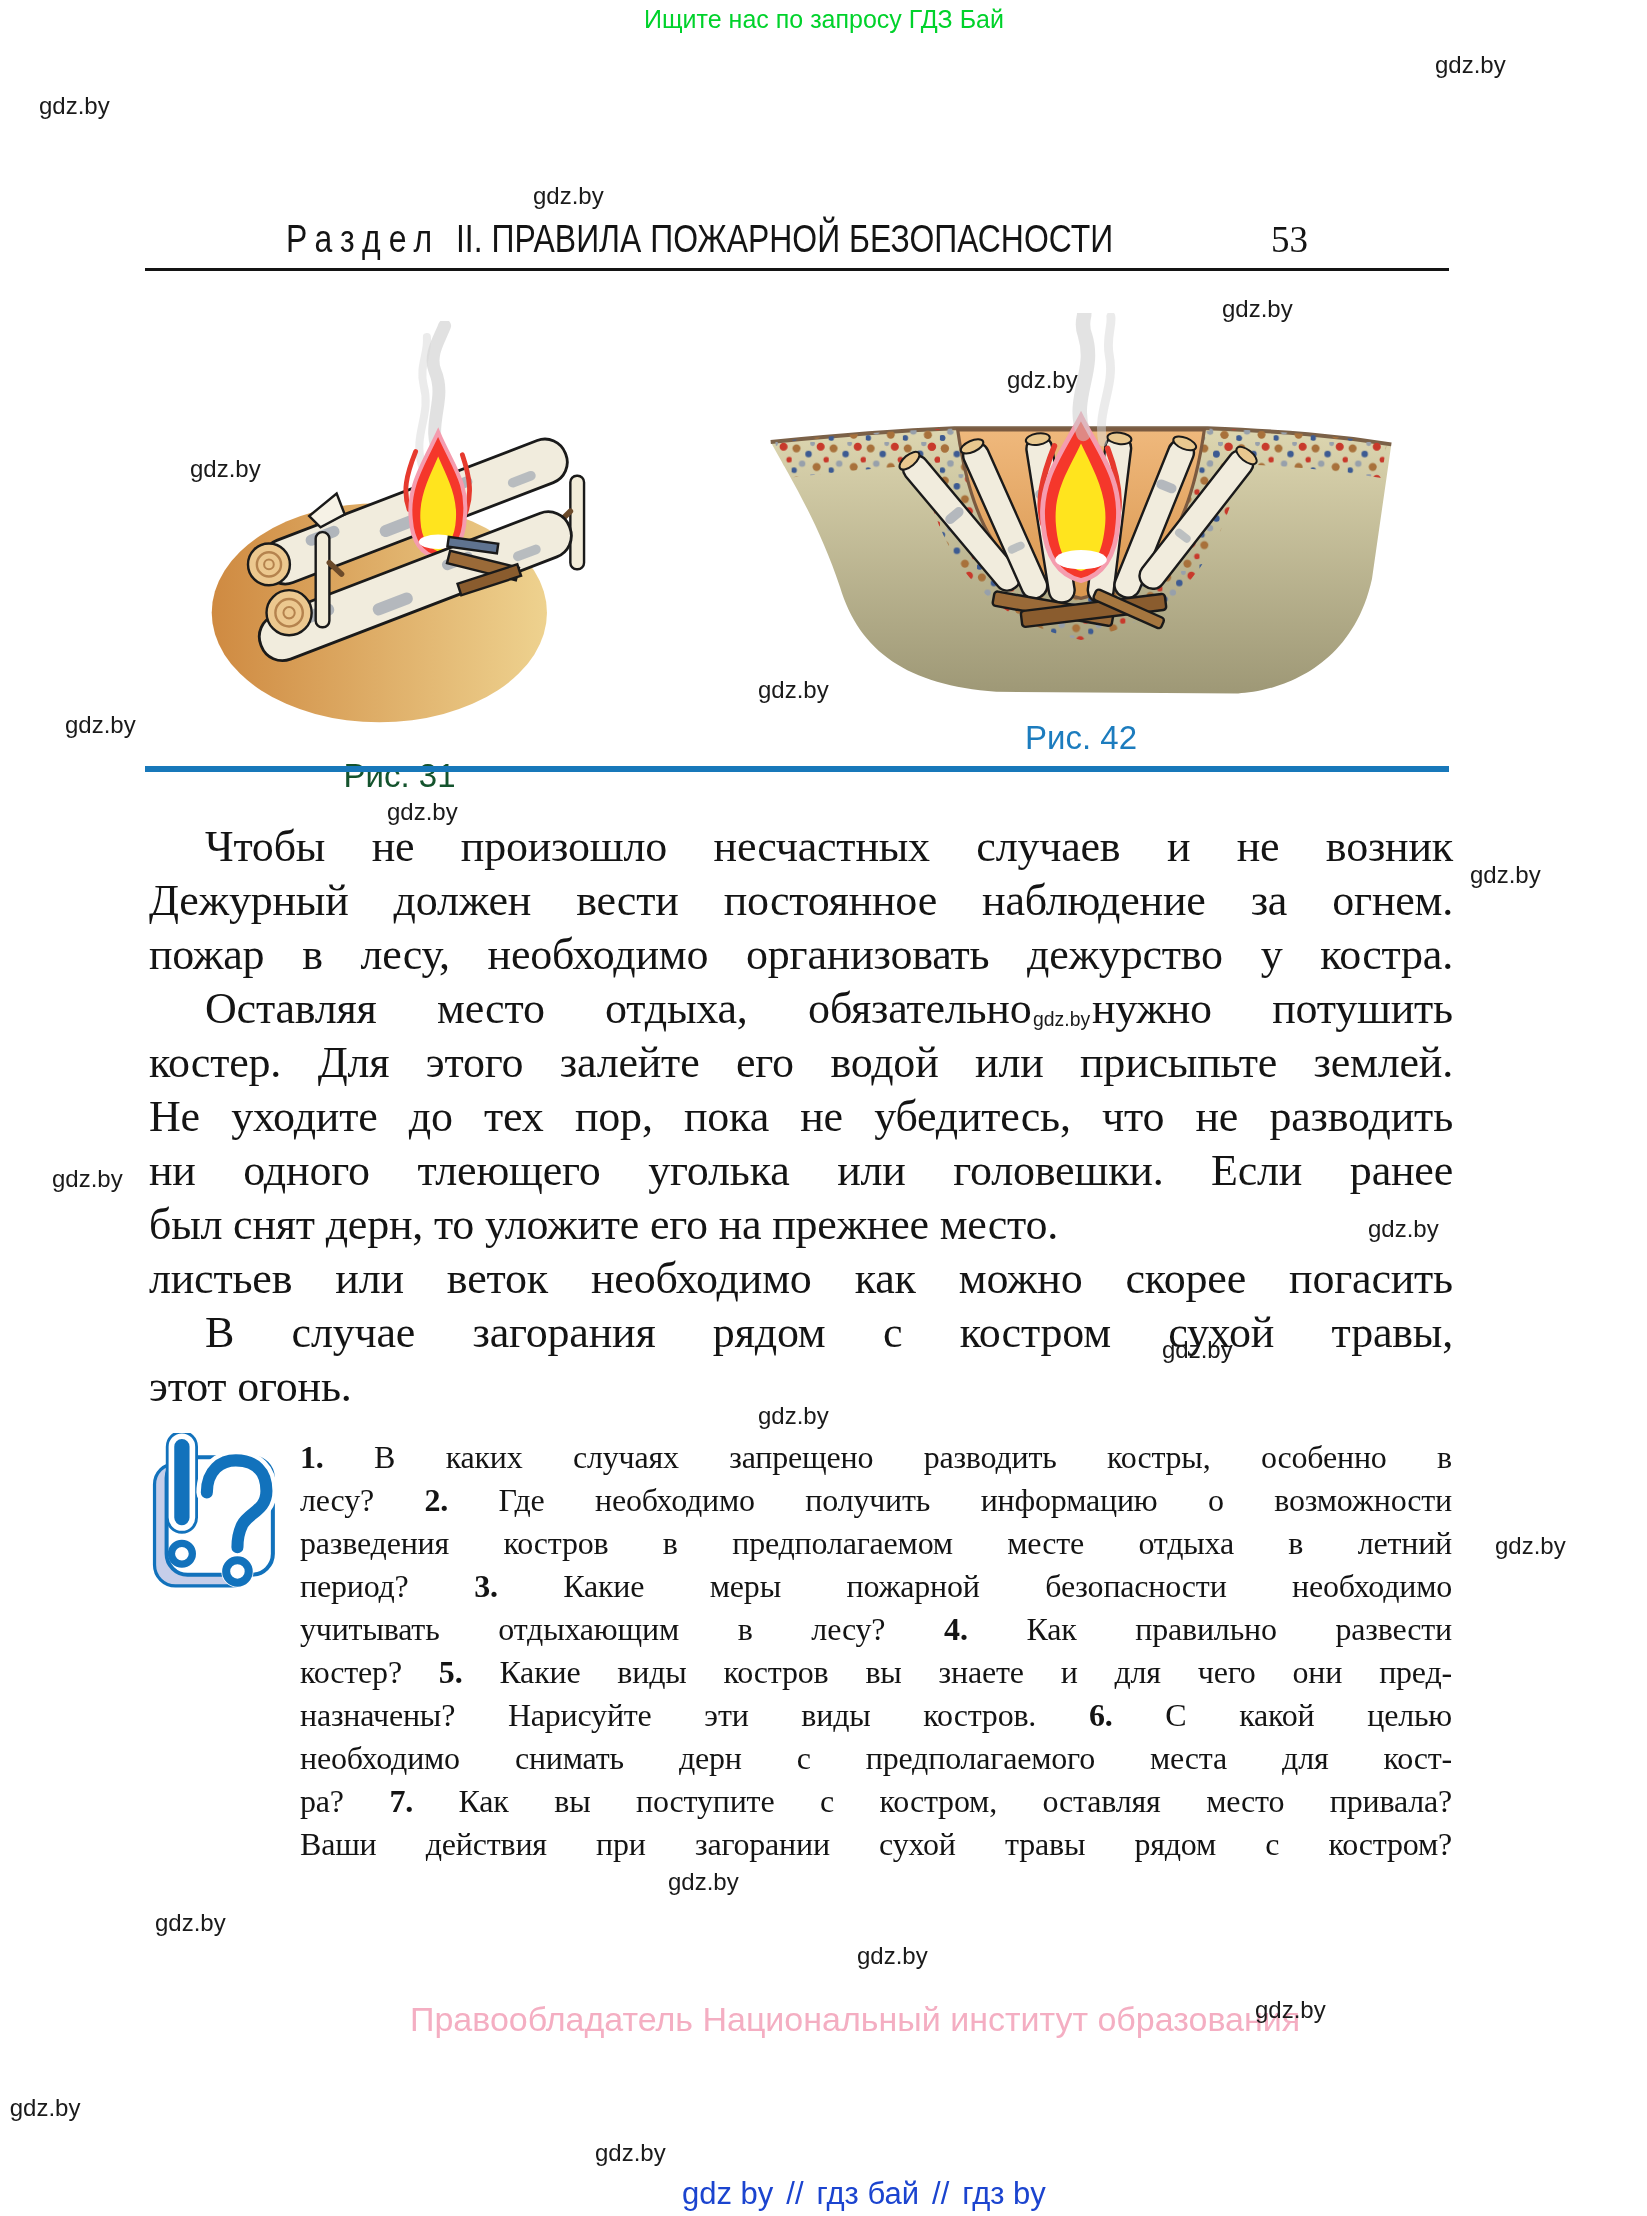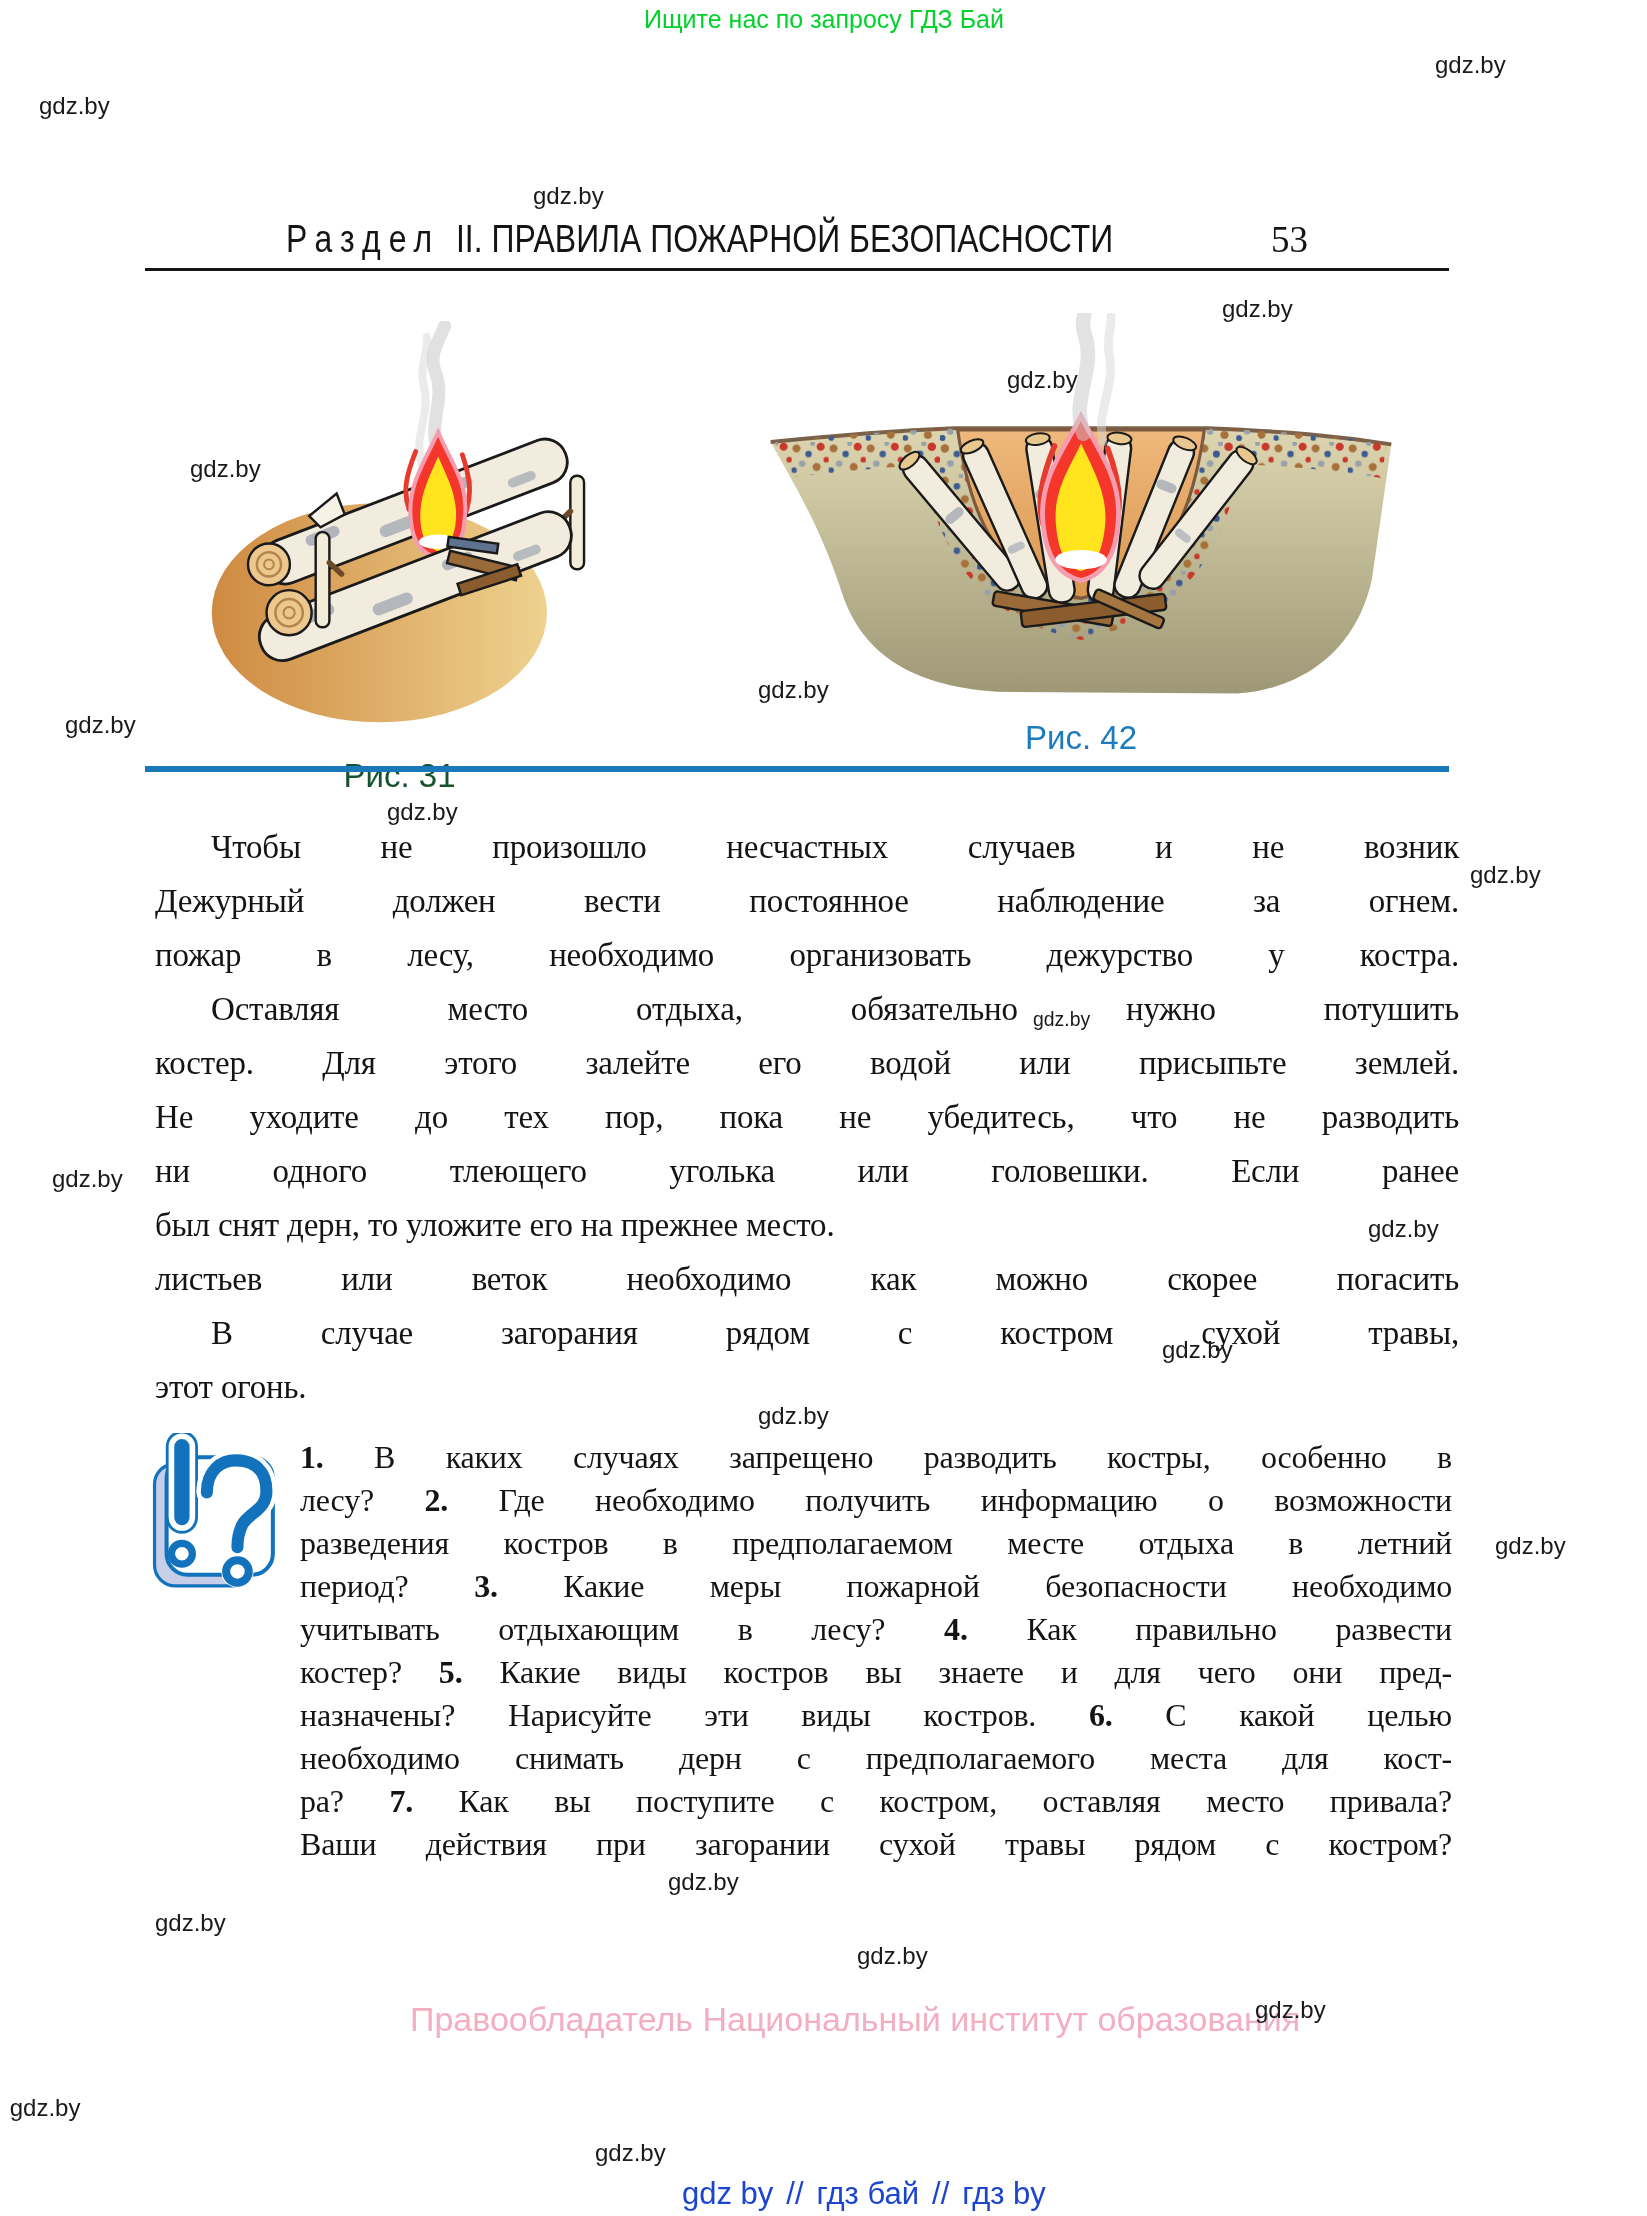--- a/index.html
+++ b/index.html
@@ -27,22 +27,22 @@
   .section-label { letter-spacing:9.7px; margin-right:8px; }
   .page-number { font-family:"Liberation Serif", serif; font-size:37px; line-height:1.1; }
   .header-rule { position:absolute; left:145px; top:268px; width:1304px; height:3.2px; background:#141414; }
   .figure { position:absolute; }
   .fig-caption {
     position:absolute; font-family:"Liberation Sans", sans-serif; font-size:33px;
     text-align:center; line-height:1;
   }
   .blue-rule { position:absolute; left:145px; top:766px; width:1304px; height:5.6px; }
   .body-text {
-    position:absolute; left:155px; top:820px; width:1304px;
-    font-size:33px; line-height:54px; letter-spacing:-0.2px;
+    position:absolute; left:149px; top:820px; width:1304px;
+    font-size:44px; line-height:54px; letter-spacing:-0.2px;
   }
   .body-text .line, .questions .line {
     text-align:justify; text-align-last:justify; white-space:normal;
   }
   .line.indent { text-indent:56px; }
   .line.nojust { text-align-last:left; }
   .q-icon { position:absolute; left:152px; top:1433px; width:125px; height:161px; }
   .questions {
     position:absolute; left:300px; top:1436px; width:1152px;
     font-size:32px; line-height:43px; letter-spacing:-0.2px;

